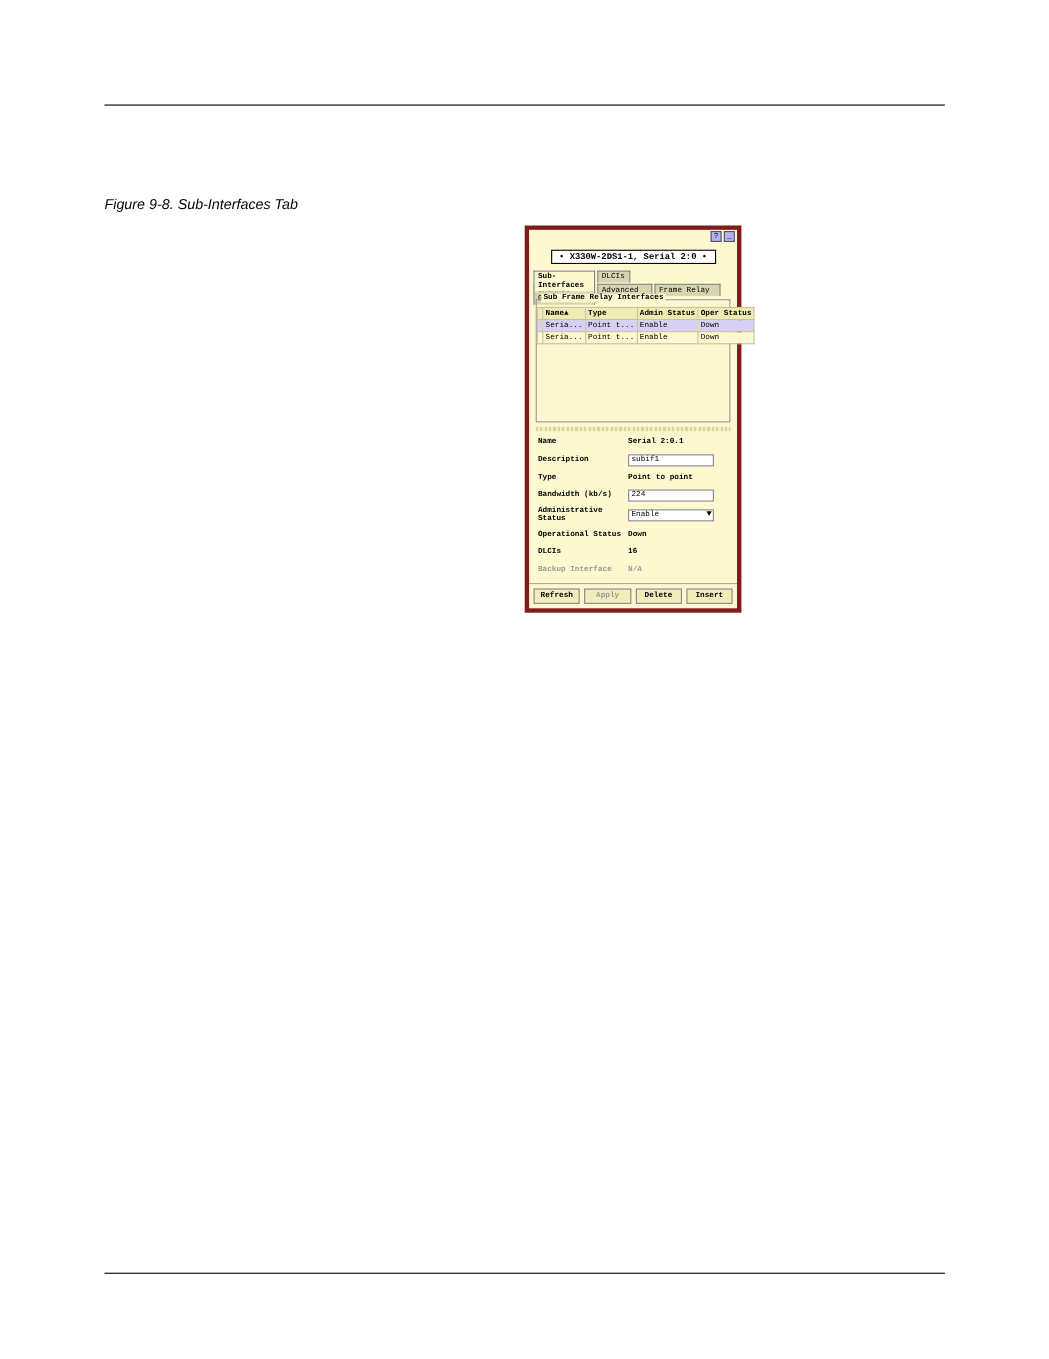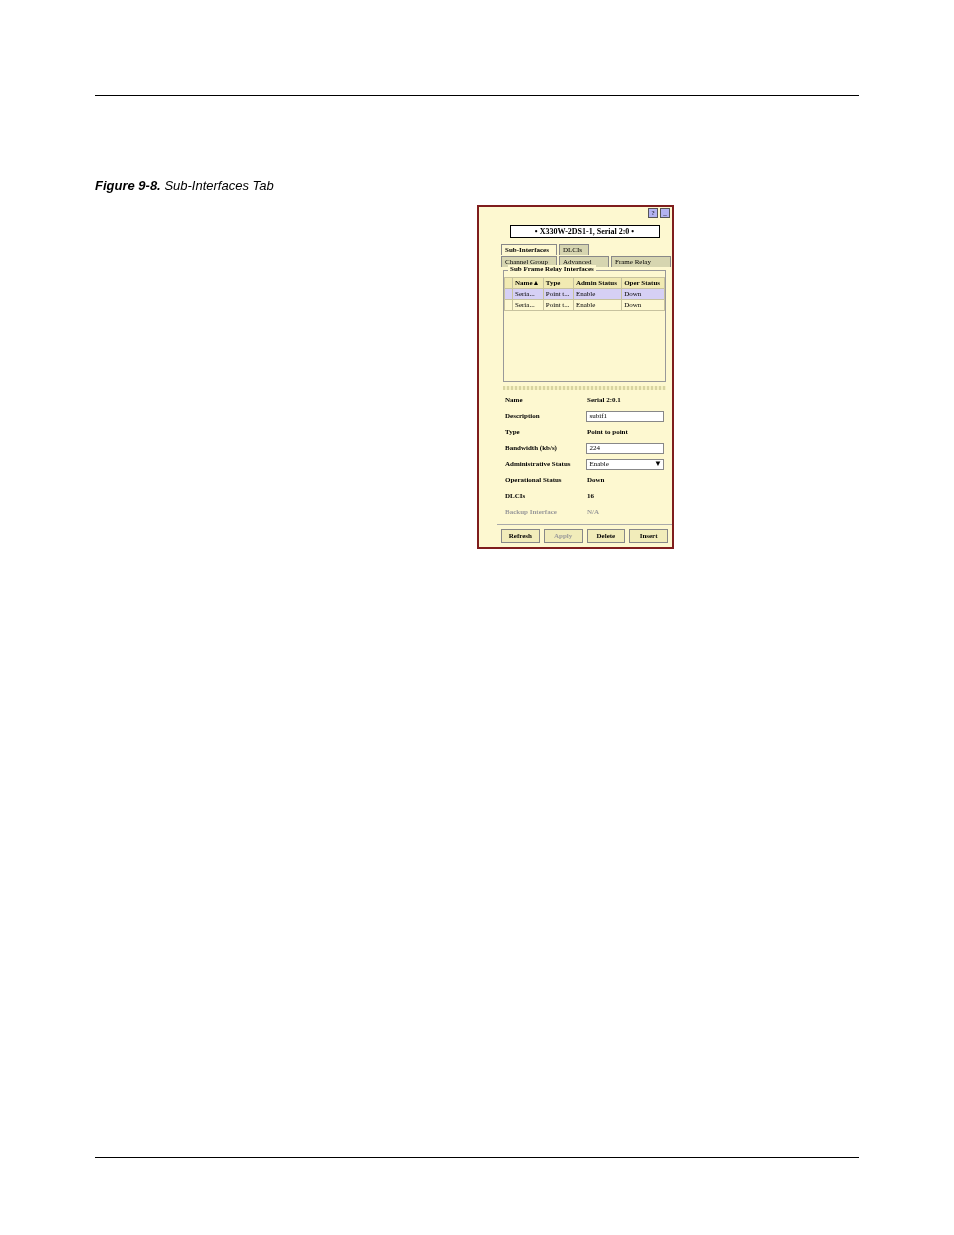--- a/index.html
+++ b/index.html
@@ -25,32 +25,31 @@
     right: 95px;
     border-top: 1px solid #000;
   }
   .figure-title {
     position: absolute;
     top: 178px;
     left: 95px;
     font-size: 13px;
     font-style: italic;
   }
-  .figure-title .fig-num { font-weight: bold; font-style: italic; text-align: center; }
+  .figure-title .fig-num { font-weight: normal; font-style: italic; text-align: center; }
 
   .dialog {
     position: absolute;
     top: 205px;
     left: 477px;
     width: 197px;
-    border: 2px solid #7f1d1d;
+    border: 4px solid #7f1d1d;
     background: #fdf8d0;
     font-size: 8px;
-    font-family: Liberation Serif, serif;
-    padding-left: 18px;
+    font-family: Liberation Mono, monospace;
   }
   .dialog-titlebar {
     height: 14px;
     background: #fdf8d0;
     position: relative;
   }
   .dialog-titlebar .title-icon {
     position: absolute;
     right: 2px;
     top: 1px;

